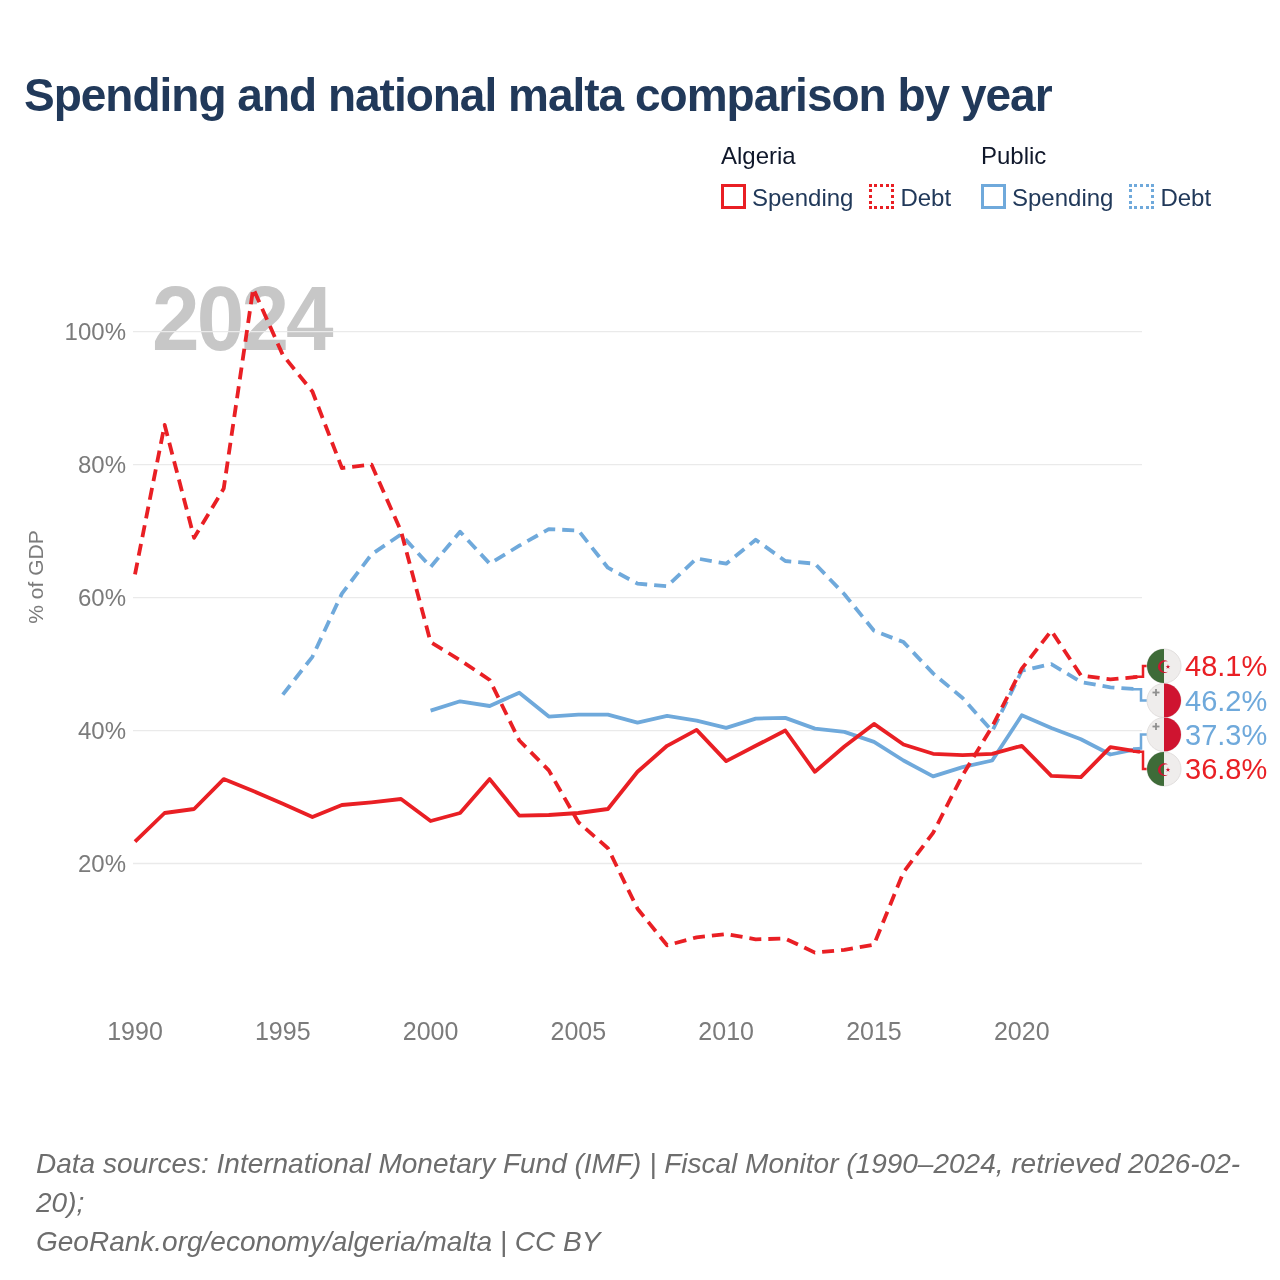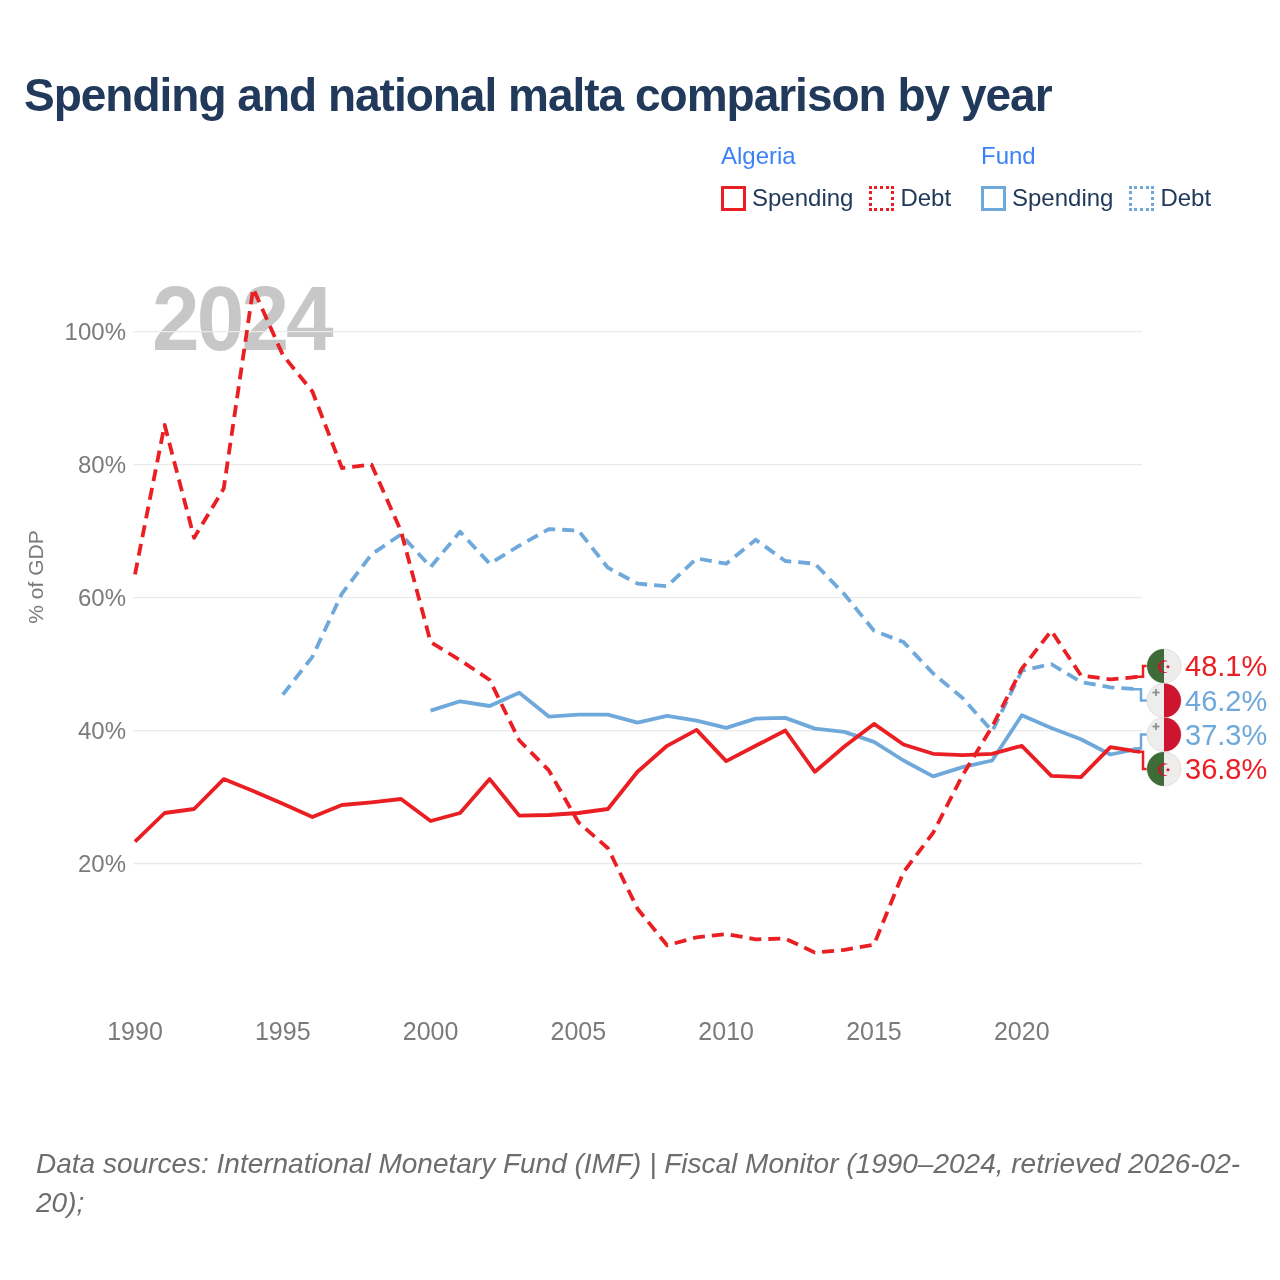--- a/index.html
+++ b/index.html
@@ -13,22 +13,22 @@
   }
   .watermark{
     position:absolute;left:152px;top:274px;line-height:1;
     font-size:90px;font-weight:700;letter-spacing:-3px;color:#c7c7c7;
     transform:scaleX(0.95);transform-origin:left top;
   }
   .legend{position:absolute;top:142px;left:0;width:1280px;height:80px;}
   .legend-group{position:absolute;top:0;}
   .legend-group.algeria{left:721px;}
   .legend-group.malta{left:981px;}
-  .legend-country{font-size:24px;color:#3b82f6;margin-bottom:14px;}
-  .legend-items{display:flex;align-items:center;}
+  .legend-country{font-size:24px;color:#0f172a;margin-bottom:14px;}
+  .legend-items{display:flex;align-items:flex-start;}
   .swatch{display:inline-block;width:19px;height:19px;background:#fff;margin-right:6px;flex:0 0 auto;}
   .swatch.solid-red{border:3px solid #e91f24;}
   .swatch.dotted-red{border:3px dotted #e91f24;}
   .swatch.solid-blue{border:3px solid #6fa9db;}
   .swatch.dotted-blue{border:3px dotted #6fa9db;}
   .legend-label{font-size:24px;color:#21395a;margin-right:16px;}
   svg.chart{position:absolute;left:0;top:0;}
   .footer{
     position:absolute;left:36px;top:1144px;
     font-size:28px;color:#6d6d6d;line-height:39px;font-style:italic;
@@ -45,21 +45,21 @@
   <div class="legend-group algeria">
     <div class="legend-country">Algeria</div>
     <div class="legend-items">
       <span class="swatch solid-red"></span>
       <span class="legend-label">Spending</span>
       <span class="swatch dotted-red"></span>
       <span class="legend-label">Debt</span>
     </div>
   </div>
   <div class="legend-group malta">
-    <div class="legend-country">Fund</div>
+    <div class="legend-country">Public</div>
     <div class="legend-items">
       <span class="swatch solid-blue"></span>
       <span class="legend-label">Spending</span>
       <span class="swatch dotted-blue"></span>
       <span class="legend-label">Debt</span>
     </div>
   </div>
 </div>
 
 <svg class="chart" id="chart-svg" width="1280" height="1280" viewBox="0 0 1280 1280">
@@ -126,13 +126,14 @@
         <circle r="17" fill="#efedec" stroke="#e2dfde" stroke-width="1"></circle>
         <path d="M 0 -17 A 17 17 0 0 0 0 17 Z" fill="#3e6b38"></path>
         <text x="0" y="1" font-size="17" fill="#cf1430" text-anchor="middle" dominant-baseline="central" font-family="DejaVu Sans, sans-serif">☪</text>
       </g>
       <text x="1185" y="779" font-size="29" fill="#e91f24">36.8%</text>
     </g>
   </svg>
 
 <div class="footer">
   <div>Data sources: International Monetary Fund (IMF) | Fiscal Monitor (1990–2024, retrieved 2026-02-20);</div>
+  <div>GeoRank.org/economy/algeria/malta | CC BY</div>
 </div>
 
 </body></html>

